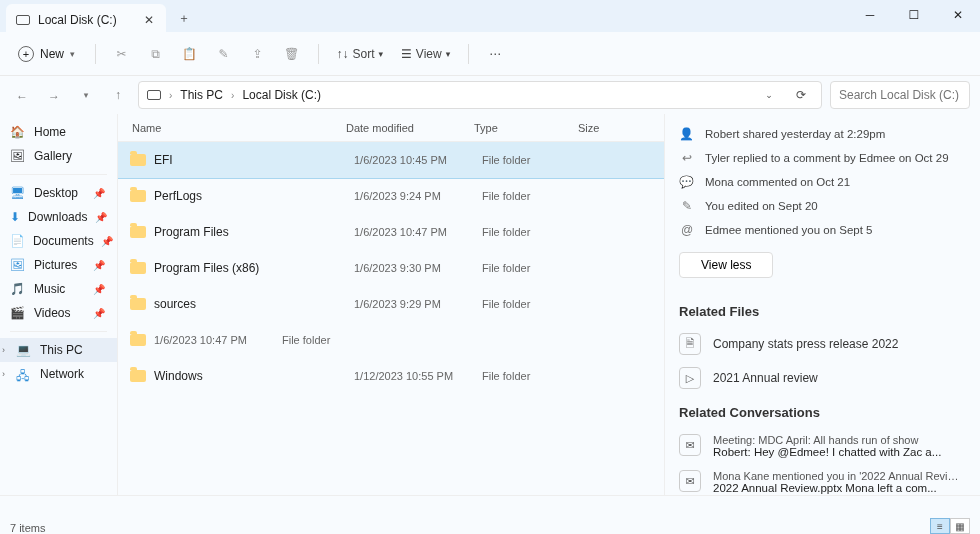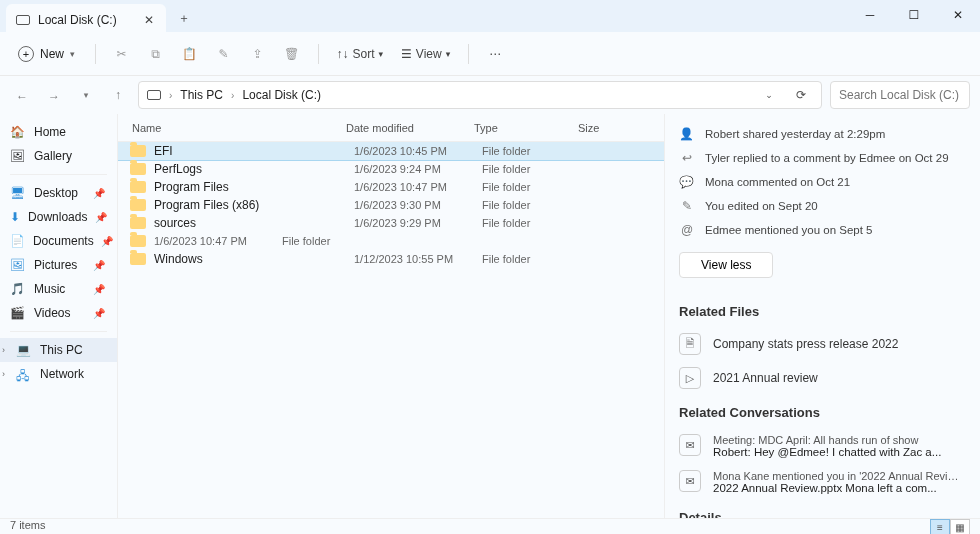--- a/index.html
+++ b/index.html
@@ -41,38 +41,38 @@
     .nav-sep { height:1px; background:#eee; margin:6px 10px; }
     .navicon { width:16px; height:14px; display:inline-block; }
 
     .content { flex:1; display:flex; flex-direction:column; overflow:hidden; }
     .cols { display:flex; align-items:center; height:28px; border-bottom:1px solid #eee; color:#555; font-size:11px; }
     .col-name { width:228px; padding-left:14px; }
     .col-date { width:128px; }
     .col-type { width:104px; }
     .col-size { width:60px; }
     .rows { flex:1; overflow:auto; }
-    .row { display:flex; align-items:center; height:18px; cursor:pointer; }
+    .row { display:flex; align-items:center; height:36px; cursor:pointer; }
     .row.selected { background:#d9edf9; outline:1px solid #a8d6f0; }
     .fld { width:16px; height:12px; background:#ffd77a; border-radius:2px; position:relative; margin-left:12px; margin-right:8px; }
     .fld::before { content:""; position:absolute; top:-3px; left:0; width:7px; height:3px; background:#ffd77a; border-radius:2px 2px 0 0; }
 
     .side { width:316px; border-left:1px solid #eee; padding:8px 18px 8px 14px; overflow:auto; color:#333; }
     .act-item { display:flex; align-items:center; gap:10px; padding:4px 0; font-size:11.5px; color:#444; }
     .act-icon { width:16px;height:16px;display:flex;align-items:center;justify-content:center;color:#777; font-size:12px; }
     .viewless { border:1px solid #ddd; background:#fff; padding:5px 21px; border-radius:4px; margin:10px 0 16px 0; cursor:pointer; font-size:12px; }
     .sec-title { font-weight:600; font-size:13px; margin:10px 0 8px 0; }
     .rel-item { display:flex; align-items:center; gap:12px; padding:6px 0; cursor:pointer; }
     .rel-icon { width:22px;height:22px;display:flex;align-items:center;justify-content:center;color:#555;border:1px solid #ccc;border-radius:4px;font-size:11px; }
     .conv { display:flex; gap:12px; padding:6px 0; }
     .conv .body { flex:1; overflow:hidden; }
     .conv .t1 { font-size:11px; color:#555; white-space:nowrap; overflow:hidden; text-overflow:ellipsis; }
     .conv .t2 { font-size:11.5px; color:#222; white-space:nowrap; overflow:hidden; text-overflow:ellipsis; }
 
-    .status { height:16px; border-top:1px solid #eee; display:flex; align-items:flex-start; padding:0 10px; font-size:11px; color:#555; }
+    .status { height:39px; border-top:1px solid #eee; display:flex; align-items:flex-end; padding:0 10px; font-size:11px; color:#555; }
     .status .viewsw { margin-left:auto; display:flex; gap:0; }
     .vsbtn { width:20px;height:16px;border:1px solid #ccc;display:flex;align-items:center;justify-content:center;font-size:10px;cursor:pointer;background:#fff; }
     .vsbtn.active { background:#cde7fa; border-color:#7fb8e0; }
   </style>
 </head>
 <body>
 
 <div class="titlebar">
   <div class="tab">
     <span class="drive-icon"></span>

